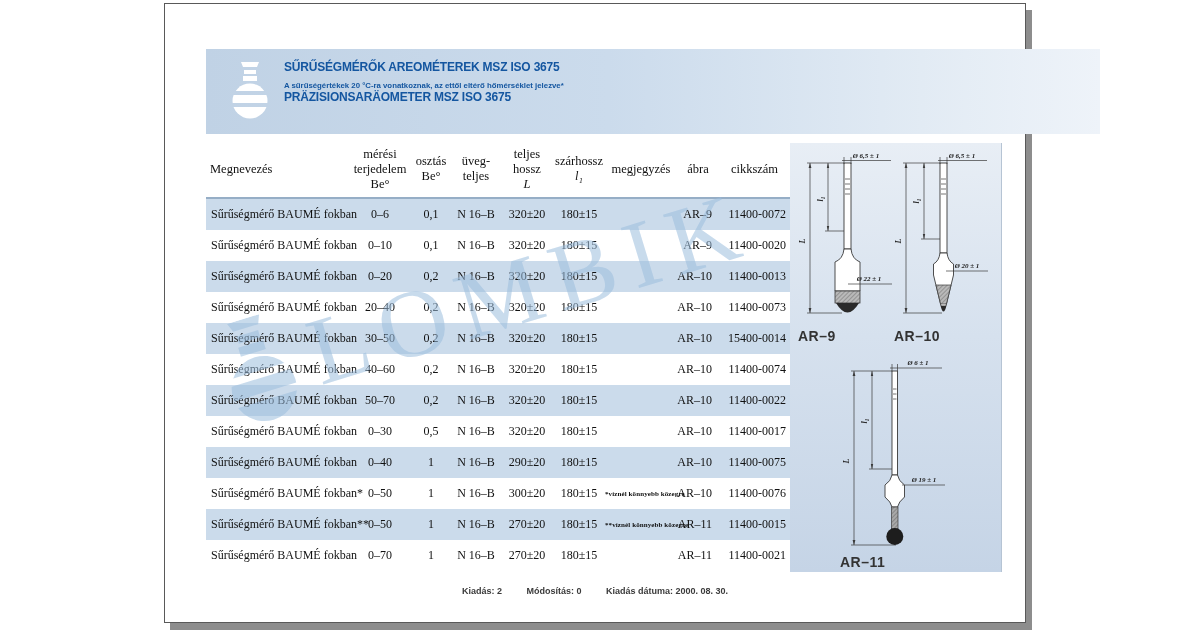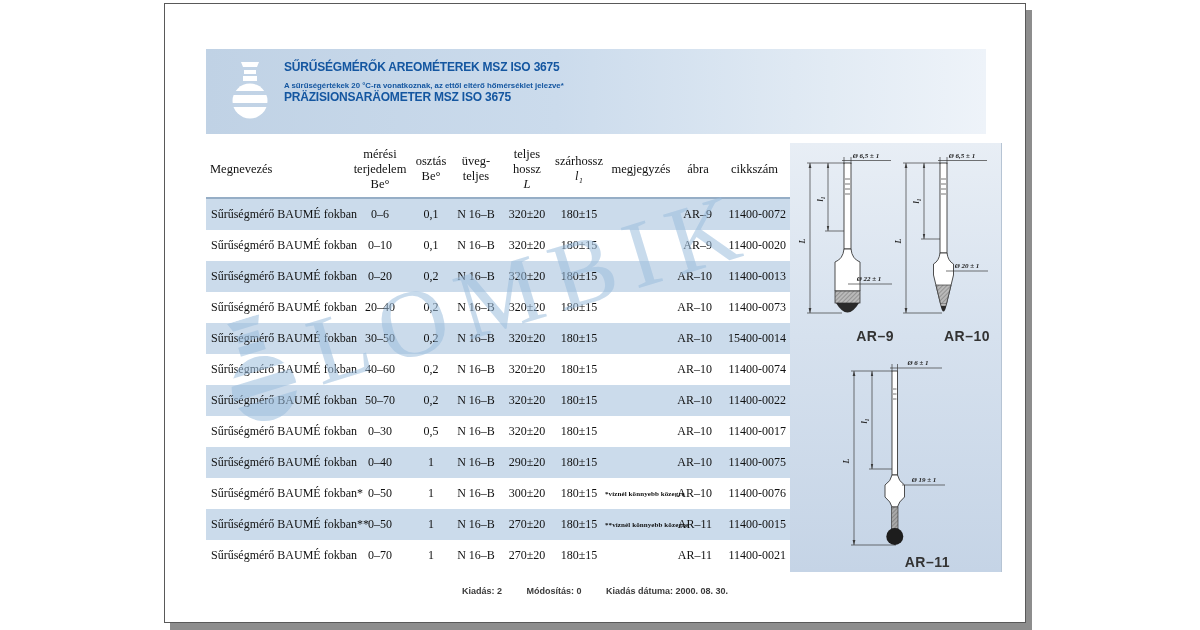--- a/index.html
+++ b/index.html
@@ -7,21 +7,21 @@
     width:1200px;height:630px;background:#ffffff;overflow:hidden;position:relative;
     font-family:"Liberation Serif",serif;
   }
   .sheet{
     position:absolute;left:164px;top:3px;width:860px;height:618px;
     background:#ffffff;border:1px solid #595959;
     box-shadow:6px 7px 0 #8d8d8d;
   }
   
   .band{
-    position:absolute;left:41px;top:45px;width:780px;height:85px;
+    position:absolute;left:41px;top:45px;width:894px;height:85px;
     background:linear-gradient(90deg,#c0d2e5 0%,#cbdbec 45%,#e2ebf4 80%,#eef3f9 100%);
   }
   .band-flask{position:absolute;left:22px;top:13px;width:44px;height:58px;}
   .band-text{position:absolute;left:78px;top:11px;}
   .t-hu{font-family:"Liberation Sans",sans-serif;font-weight:700;font-size:12px;
         letter-spacing:-0.2px;color:#1456a0;}
   .t-sub{font-family:"Liberation Sans",sans-serif;font-weight:700;font-size:7.8px;
         color:#1456a0;margin-top:7px;}
   .t-de{font-family:"Liberation Sans",sans-serif;font-weight:700;font-size:12px;
         letter-spacing:-0.2px;color:#1456a0;}
@@ -52,21 +52,21 @@
     font-family:"Liberation Serif",serif;font-size:96px;line-height:1;
     color:#9cbede;letter-spacing:13px;white-space:nowrap;
   }
   .wm-flask{width:82px;height:108px;flex:0 0 auto;}
   
   .panel{
     position:absolute;left:625px;top:139px;width:211px;height:429px;
     background:linear-gradient(180deg,#e8eef5 0%,#d6e1ee 45%,#c5d4e6 100%);
     border-right:1px solid #b6c4d4;
   }
-  .fig{position:absolute;text-align:right;}
+  .fig{position:absolute;text-align:left;}
   .fig-ar9{left:8px;top:8px;width:96px;}
   .fig-ar10{left:104px;top:8px;width:96px;}
   .fig-ar11{left:50px;top:214px;width:110px;}
   .fig-caption{font-family:"Liberation Sans",sans-serif;font-weight:700;
     font-size:14px;color:#333;letter-spacing:0.5px;margin-top:1px;}
   .dim{font-family:"Liberation Serif",serif;font-style:italic;font-weight:700;
     font-size:7px;fill:#222;}
   .dimL{font-family:"Liberation Serif",serif;font-style:italic;font-weight:700;
     font-size:8px;fill:#222;}
   .dln{stroke:#3a3a3a;stroke-width:0.7;fill:none;}

